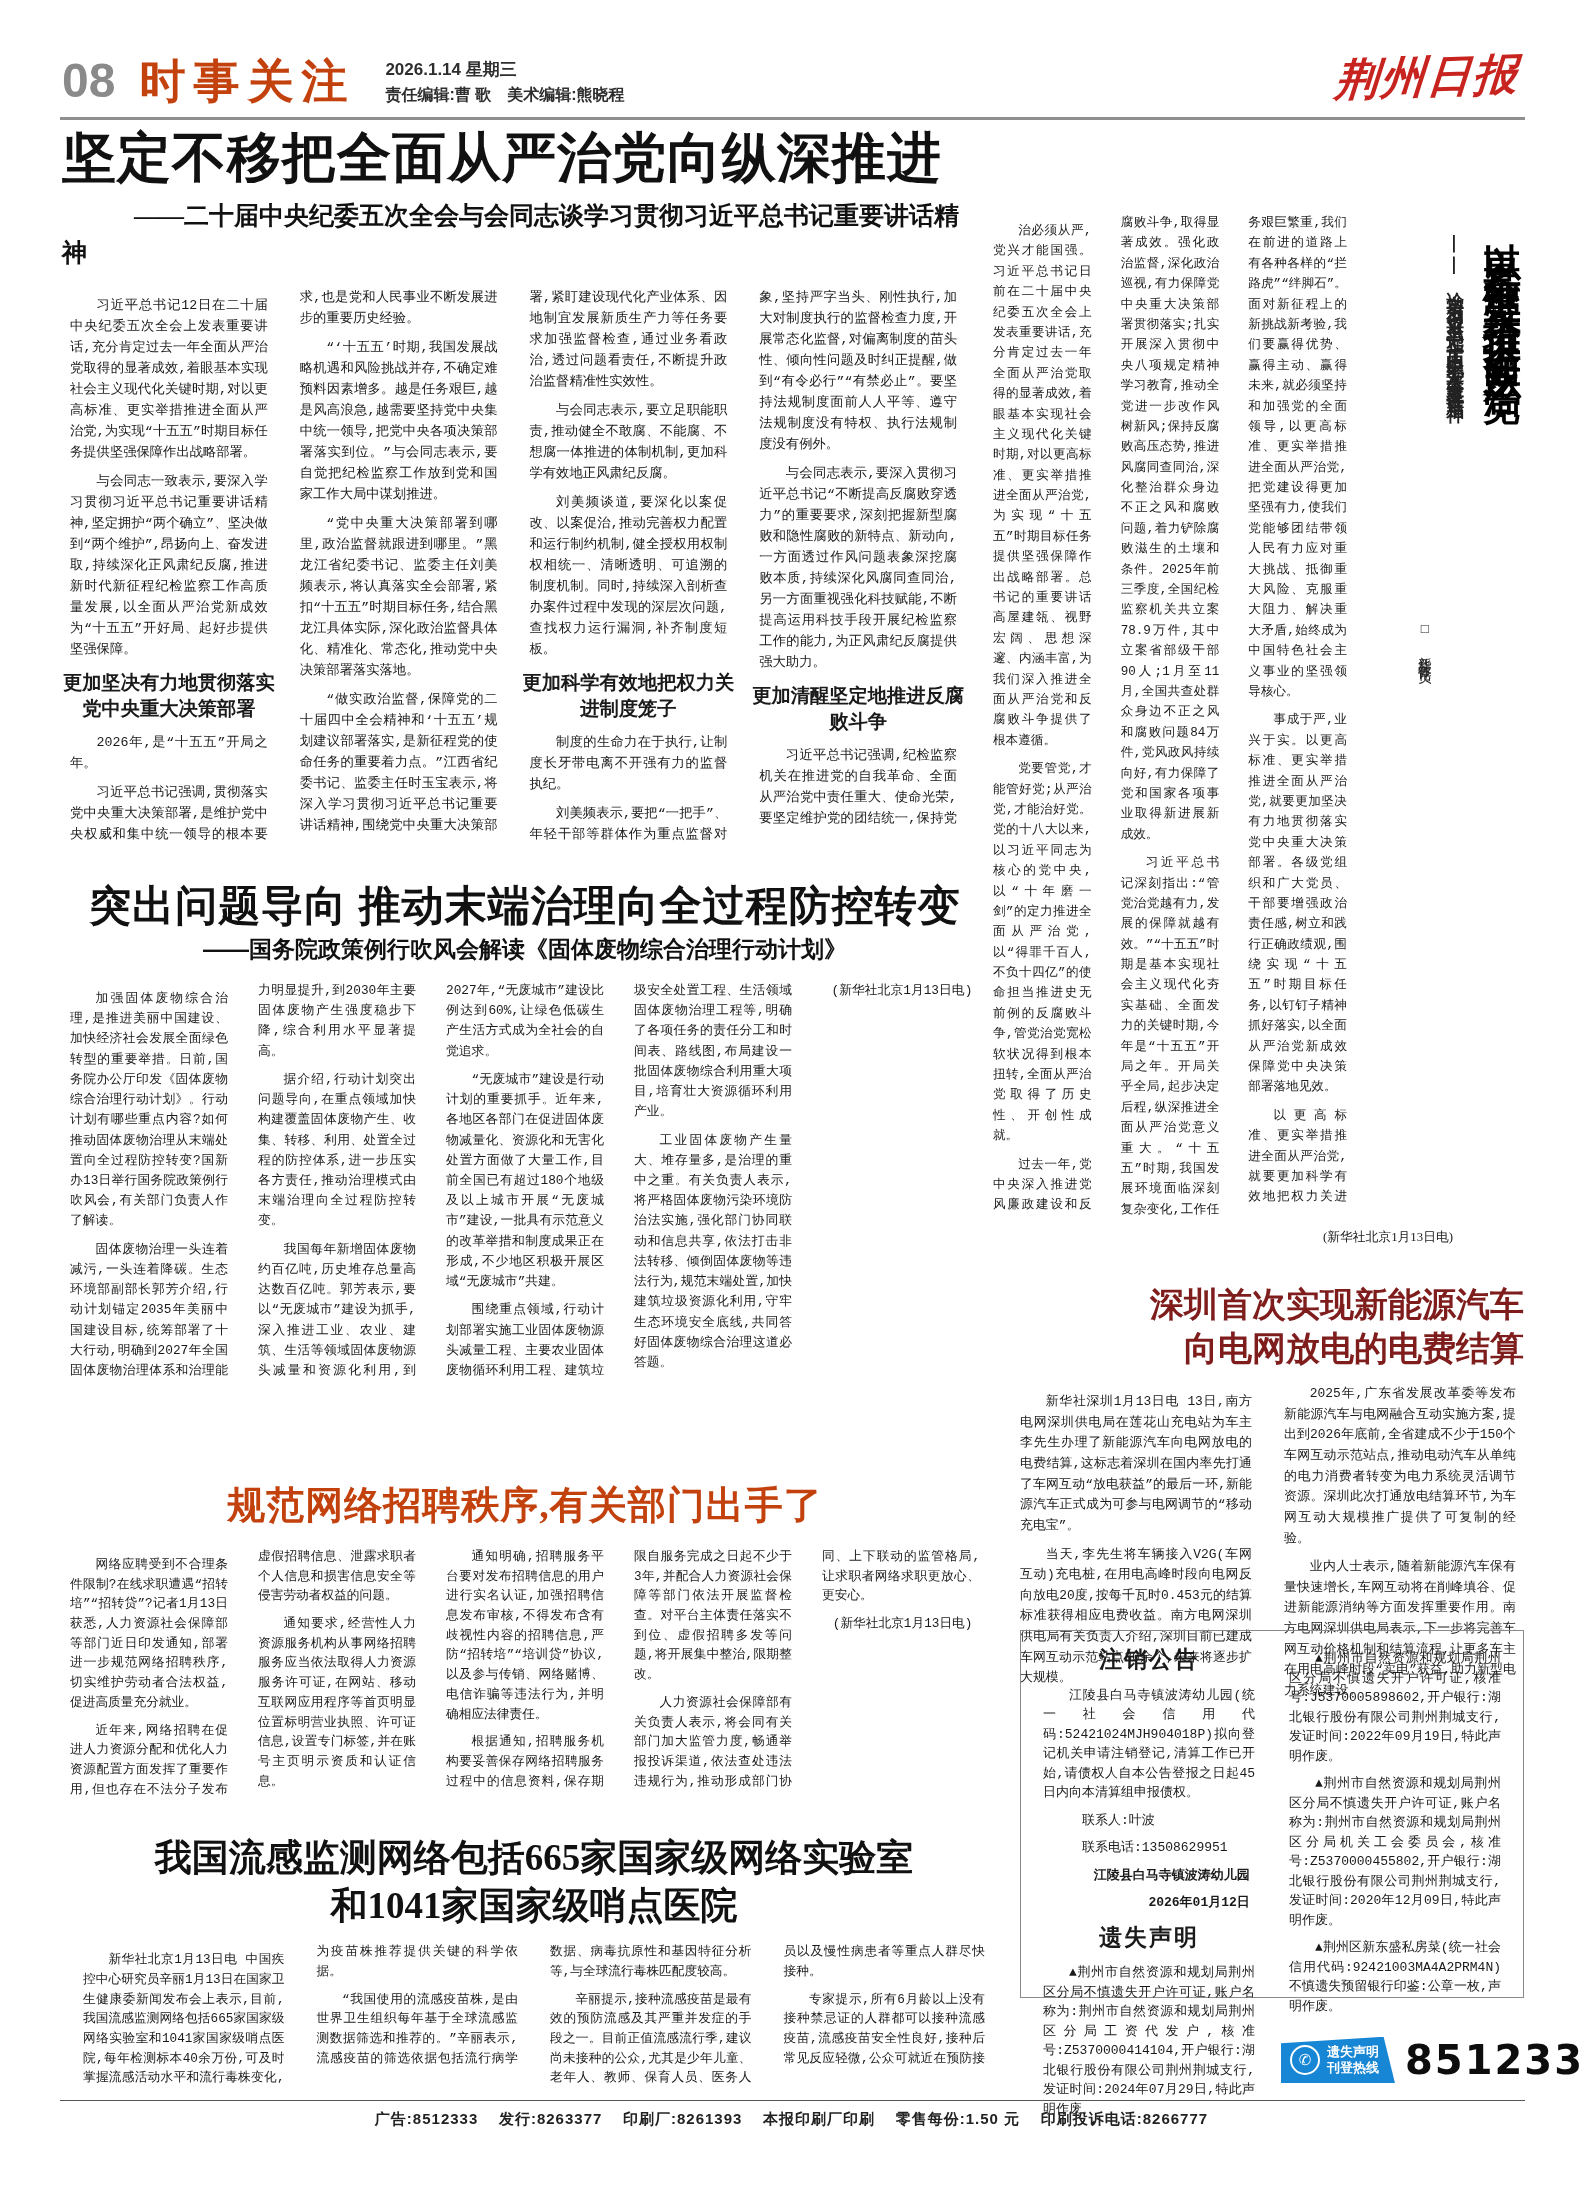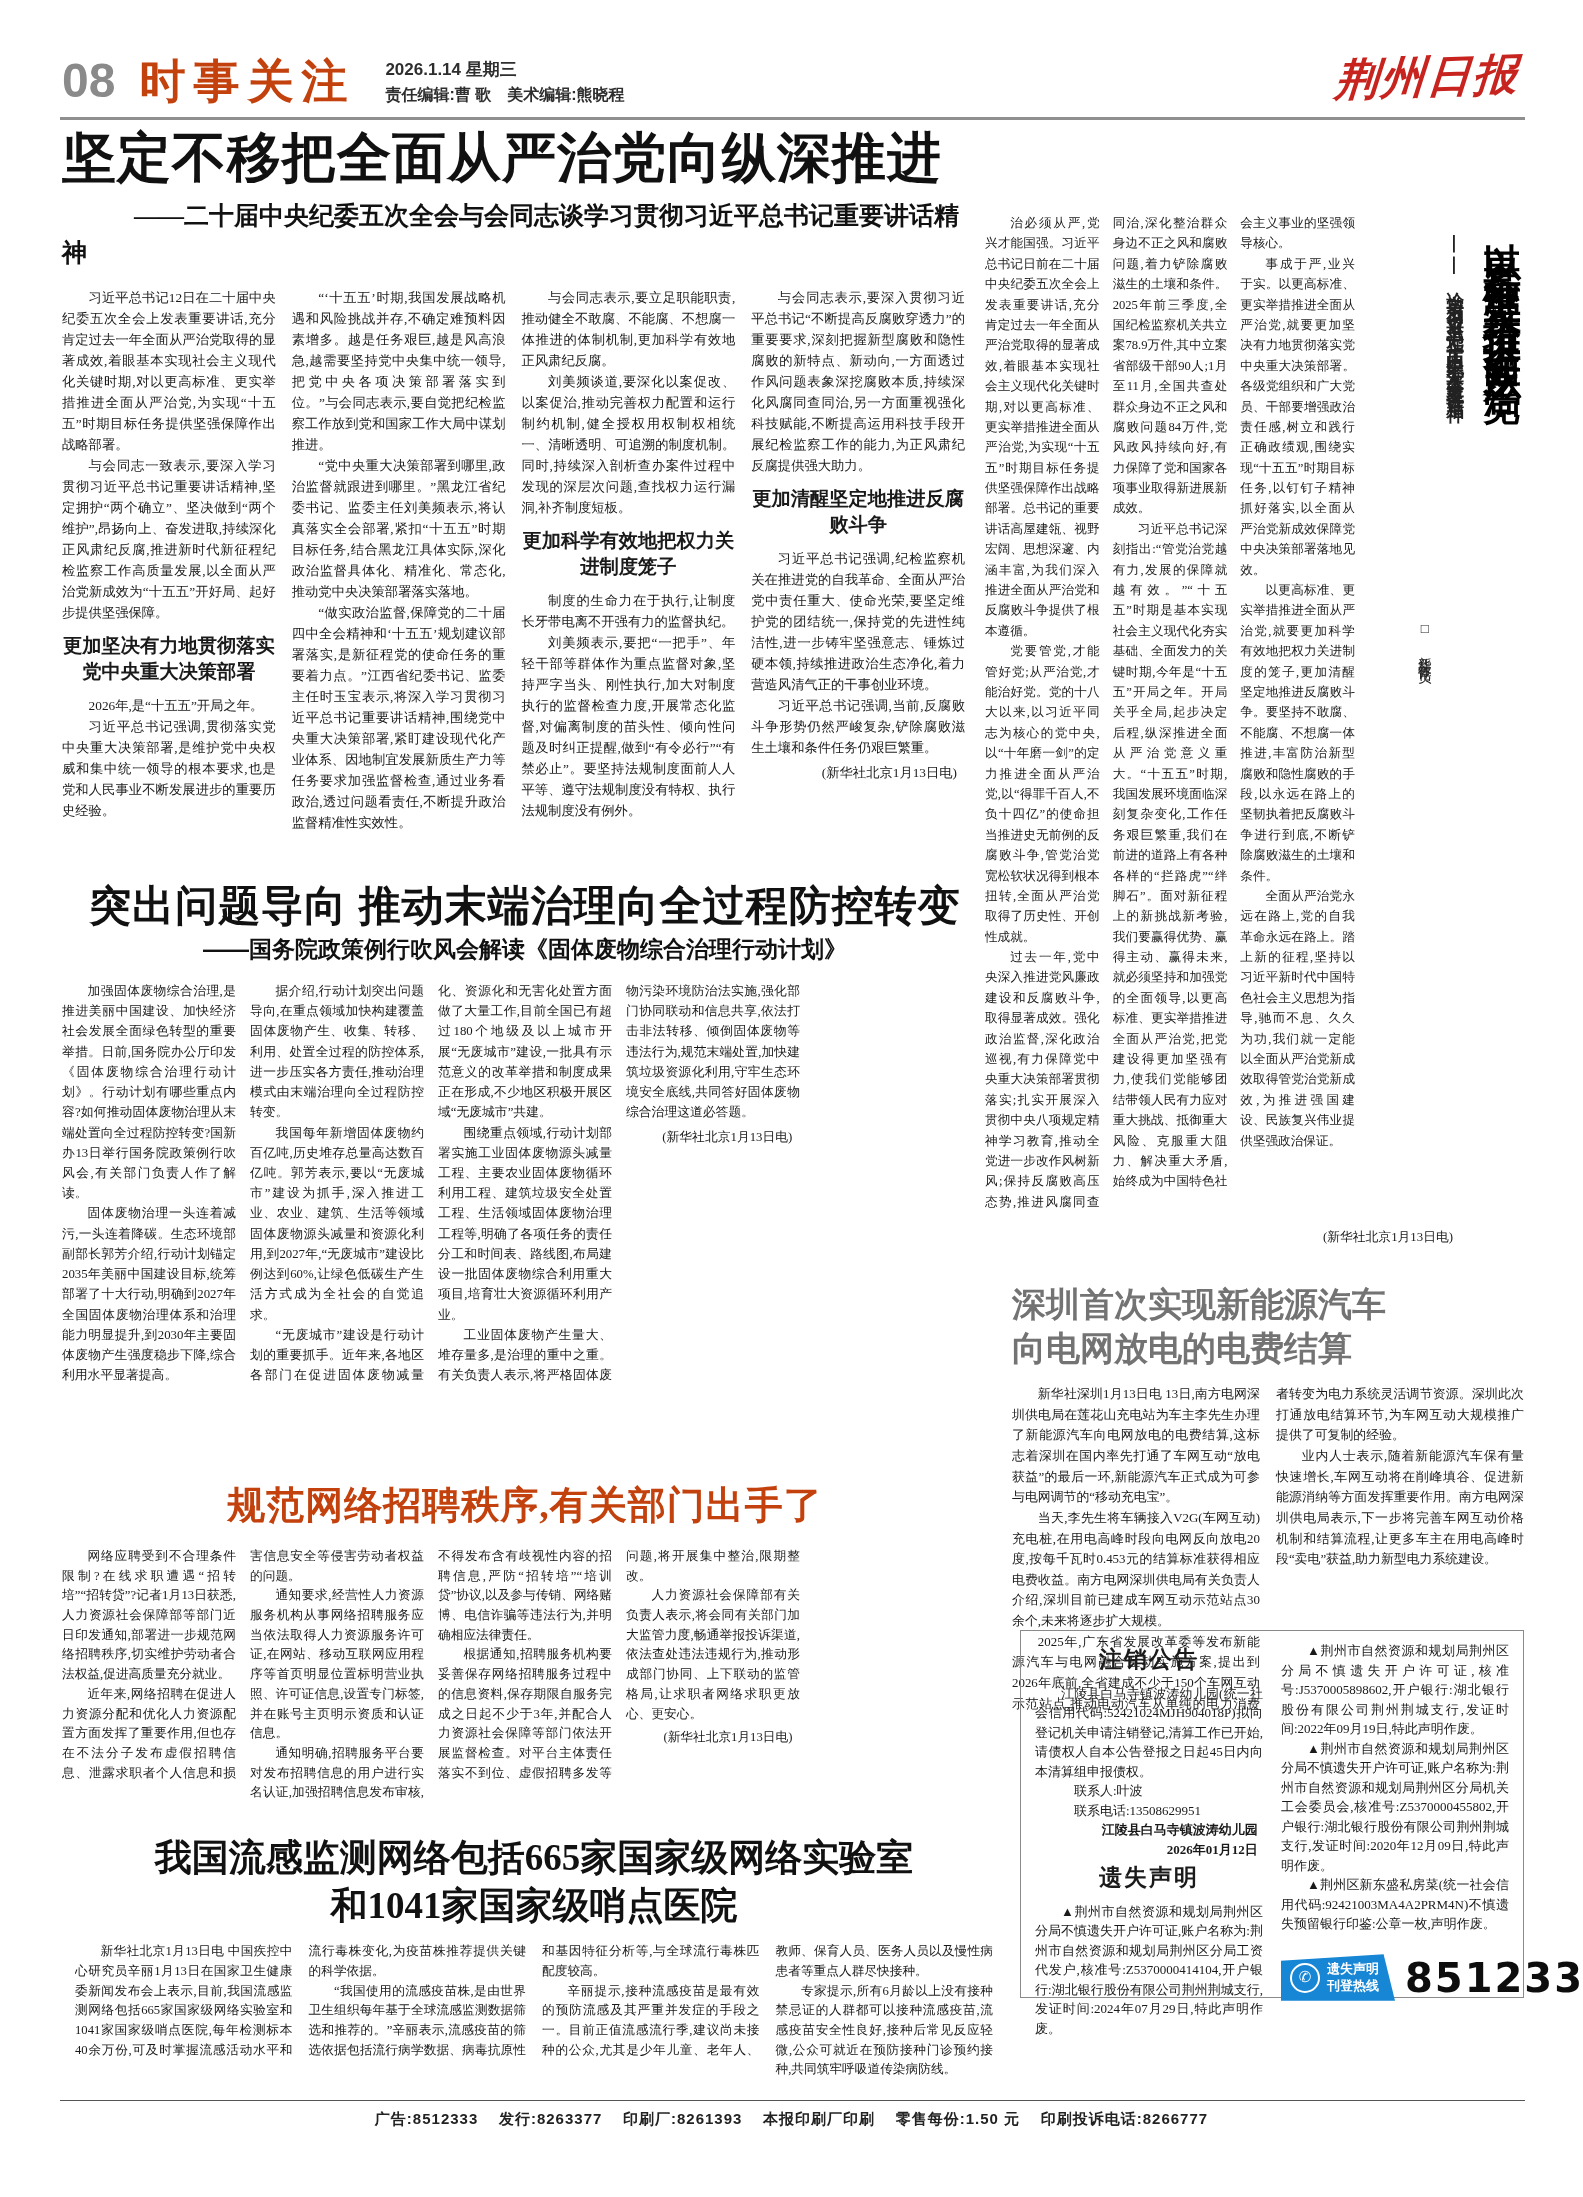--- a/index.html
+++ b/index.html
@@ -15,21 +15,21 @@
   .hmeta{display:inline-block;margin-left:26px;vertical-align:top;padding-top:6px;
          font-family:"Liberation Sans","DejaVu Sans",sans-serif;color:#2e2e2e;}
   .hdate{font-size:17px;font-weight:700;}
   .heds{font-size:16px;font-weight:700;margin-top:4px;text-align:center;}
   .masthead{position:absolute;right:6px;top:-4px;color:#c8241f;font-weight:900;font-size:44px;
             font-style:italic;letter-spacing:2px;transform:skewX(-6deg) rotate(-2deg);
             font-family:"Liberation Serif",serif;}
   .hrule{position:absolute;left:60px;right:58px;top:117px;height:3px;background:#8f8f8f;}
   
   .cols{column-fill:auto;text-align:justify;}
-  .cols p{margin:0;}
+  .cols p{margin:8px;font-family:Liberation Mono, monospace;}
   .cols .para{text-indent:2em;}
   .cols .sub{font-family:"Liberation Sans","DejaVu Sans",sans-serif;font-weight:700;
              font-size:1.45em;line-height:1.35;text-align:center;text-indent:0;margin:10px 0;}
   .cols .credit{text-indent:0;text-align:right;padding-right:.6em;margin-top:4px;}
   .cols .contact{text-indent:3em;}
   .cols .sig{text-indent:0;text-align:right;font-weight:700;padding-right:.4em;}
   
   .lead{position:absolute;left:62px;top:128px;width:903px;}
   .lead-hl{font-size:54px;font-weight:900;letter-spacing:1px;line-height:1.12;color:#111;}
   .lead-sub{font-family:Liberation Serif, serif;font-size:25px;font-weight:700;
@@ -49,21 +49,21 @@
   .comm-credit{text-align:right;padding-right:70px;font-size:12.8px;margin-top:8px;}
   
   .waste{position:absolute;left:62px;top:878px;width:926px;}
   .waste-hl{font-size:42px;font-weight:900;text-align:center;letter-spacing:1px;color:#111;}
   .waste-sub{font-family:"Liberation Sans","DejaVu Sans",sans-serif;font-size:23px;font-weight:700;
              text-align:center;color:#111;}
   .waste-cols{margin-top:16px;column-count:5;column-gap:14px;height:420px;overflow:hidden;
               font-size:12.8px;line-height:1.58;}
   
   .sz{position:absolute;left:1012px;top:1283px;width:512px;}
-  .sz-hl{font-size:34px;font-weight:900;text-align:left;line-height:1.28;color:#737373;}
+  .sz-hl{font-size:34px;font-weight:900;text-align:right;line-height:1.28;color:#7f1d1d;}
   .sz-cols{margin-top:14px;column-count:2;column-gap:16px;height:336px;overflow:hidden;
            font-size:12.9px;line-height:1.6;}
   
   .rec{position:absolute;left:62px;top:1480px;width:926px;}
   .rec-hl{font-size:38px;font-weight:900;text-align:center;letter-spacing:1px;color:#c2410c;}
   .rec-cols{margin-top:16px;column-count:5;column-gap:14px;height:258px;overflow:hidden;
             font-size:12.7px;line-height:1.55;}
   
   .flu{position:absolute;left:75px;top:1834px;width:918px;}
   .flu-hl{font-size:37px;font-weight:900;text-align:center;line-height:1.3;color:#111;}

